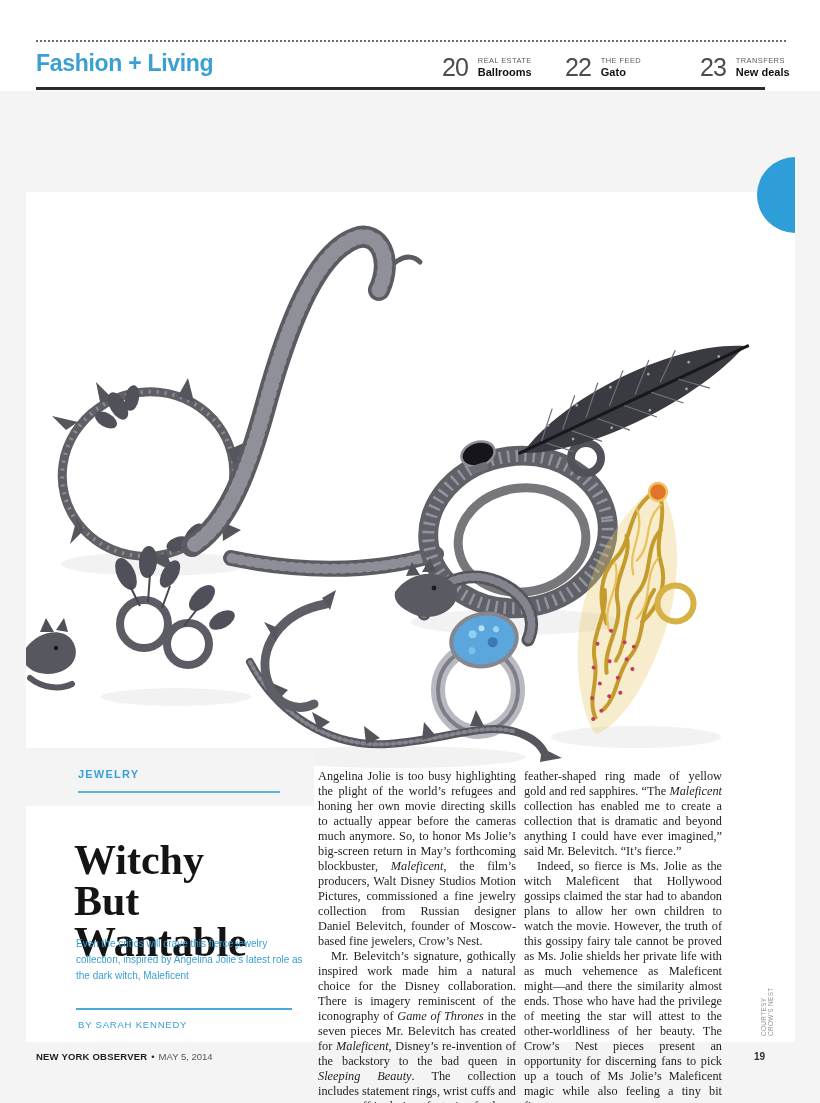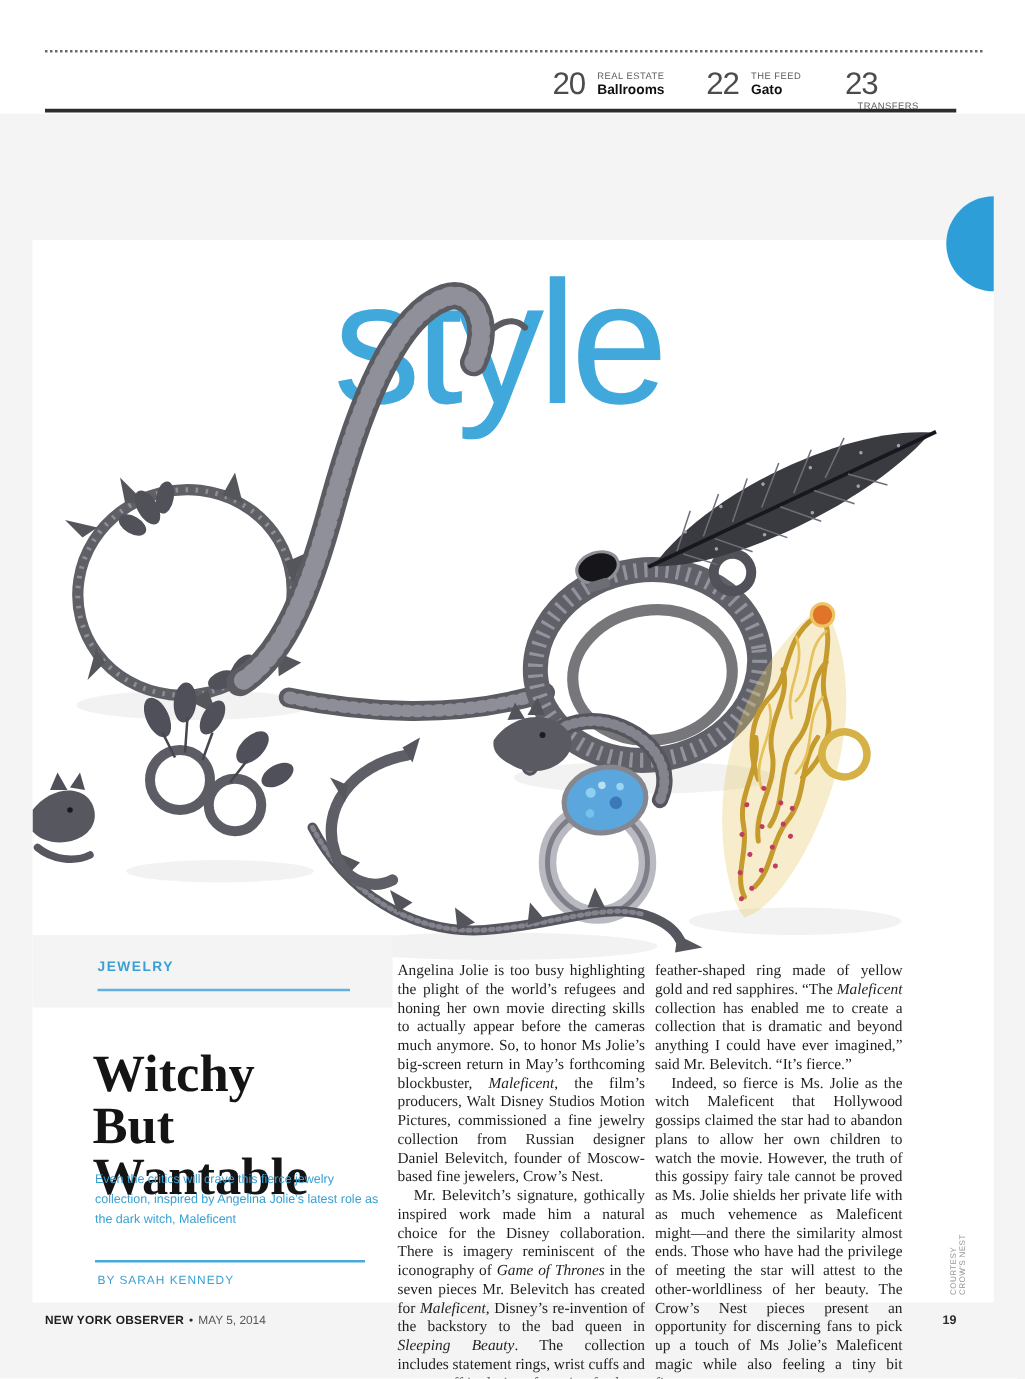--- a/index.html
+++ b/index.html
@@ -63,45 +63,45 @@
 </head>
 <body>
 
 <div class="page">
 
   <div class="abs gray-bg"></div>
   <div class="abs white-box"></div>
   <div class="abs blue-tab"></div>
 
   <div class="abs dotted-rule"></div>
+  <div class="abs section-title">Fashion + Living</div>
 
   <div class="abs ref" style="left:442px;">
     <div class="ref-num">20</div>
     <div class="ref-txt">
       <div class="ref-kicker">REAL ESTATE</div>
       <div class="ref-title">Ballrooms</div>
     </div>
   </div>
   <div class="abs ref" style="left:565px;">
     <div class="ref-num">22</div>
     <div class="ref-txt">
       <div class="ref-kicker">THE FEED</div>
       <div class="ref-title">Gato</div>
     </div>
   </div>
-  <div class="abs ref" style="left:676px;flex-direction:column;">
+  <div class="abs ref" style="left:700px;">
     <div class="ref-num">23</div>
     <div class="ref-txt">
       <div class="ref-kicker">TRANSFERS</div>
       <div class="ref-title">New deals</div>
     </div>
   </div>
   <div class="abs thick-rule"></div>
 
-  <div class="abs masthead">style</div>
 
   <svg class="abs photo" width="769" height="608" viewBox="0 0 769 608">
 
     <ellipse cx="130" cy="372" rx="95" ry="12" fill="#000" opacity="0.05"></ellipse>
     <ellipse cx="490" cy="430" rx="105" ry="13" fill="#000" opacity="0.05"></ellipse>
     <ellipse cx="610" cy="545" rx="85" ry="11" fill="#000" opacity="0.05"></ellipse>
     <ellipse cx="370" cy="565" rx="130" ry="11" fill="#000" opacity="0.05"></ellipse>
     <ellipse cx="150" cy="505" rx="75" ry="9" fill="#000" opacity="0.05"></ellipse>
 
     <g>

